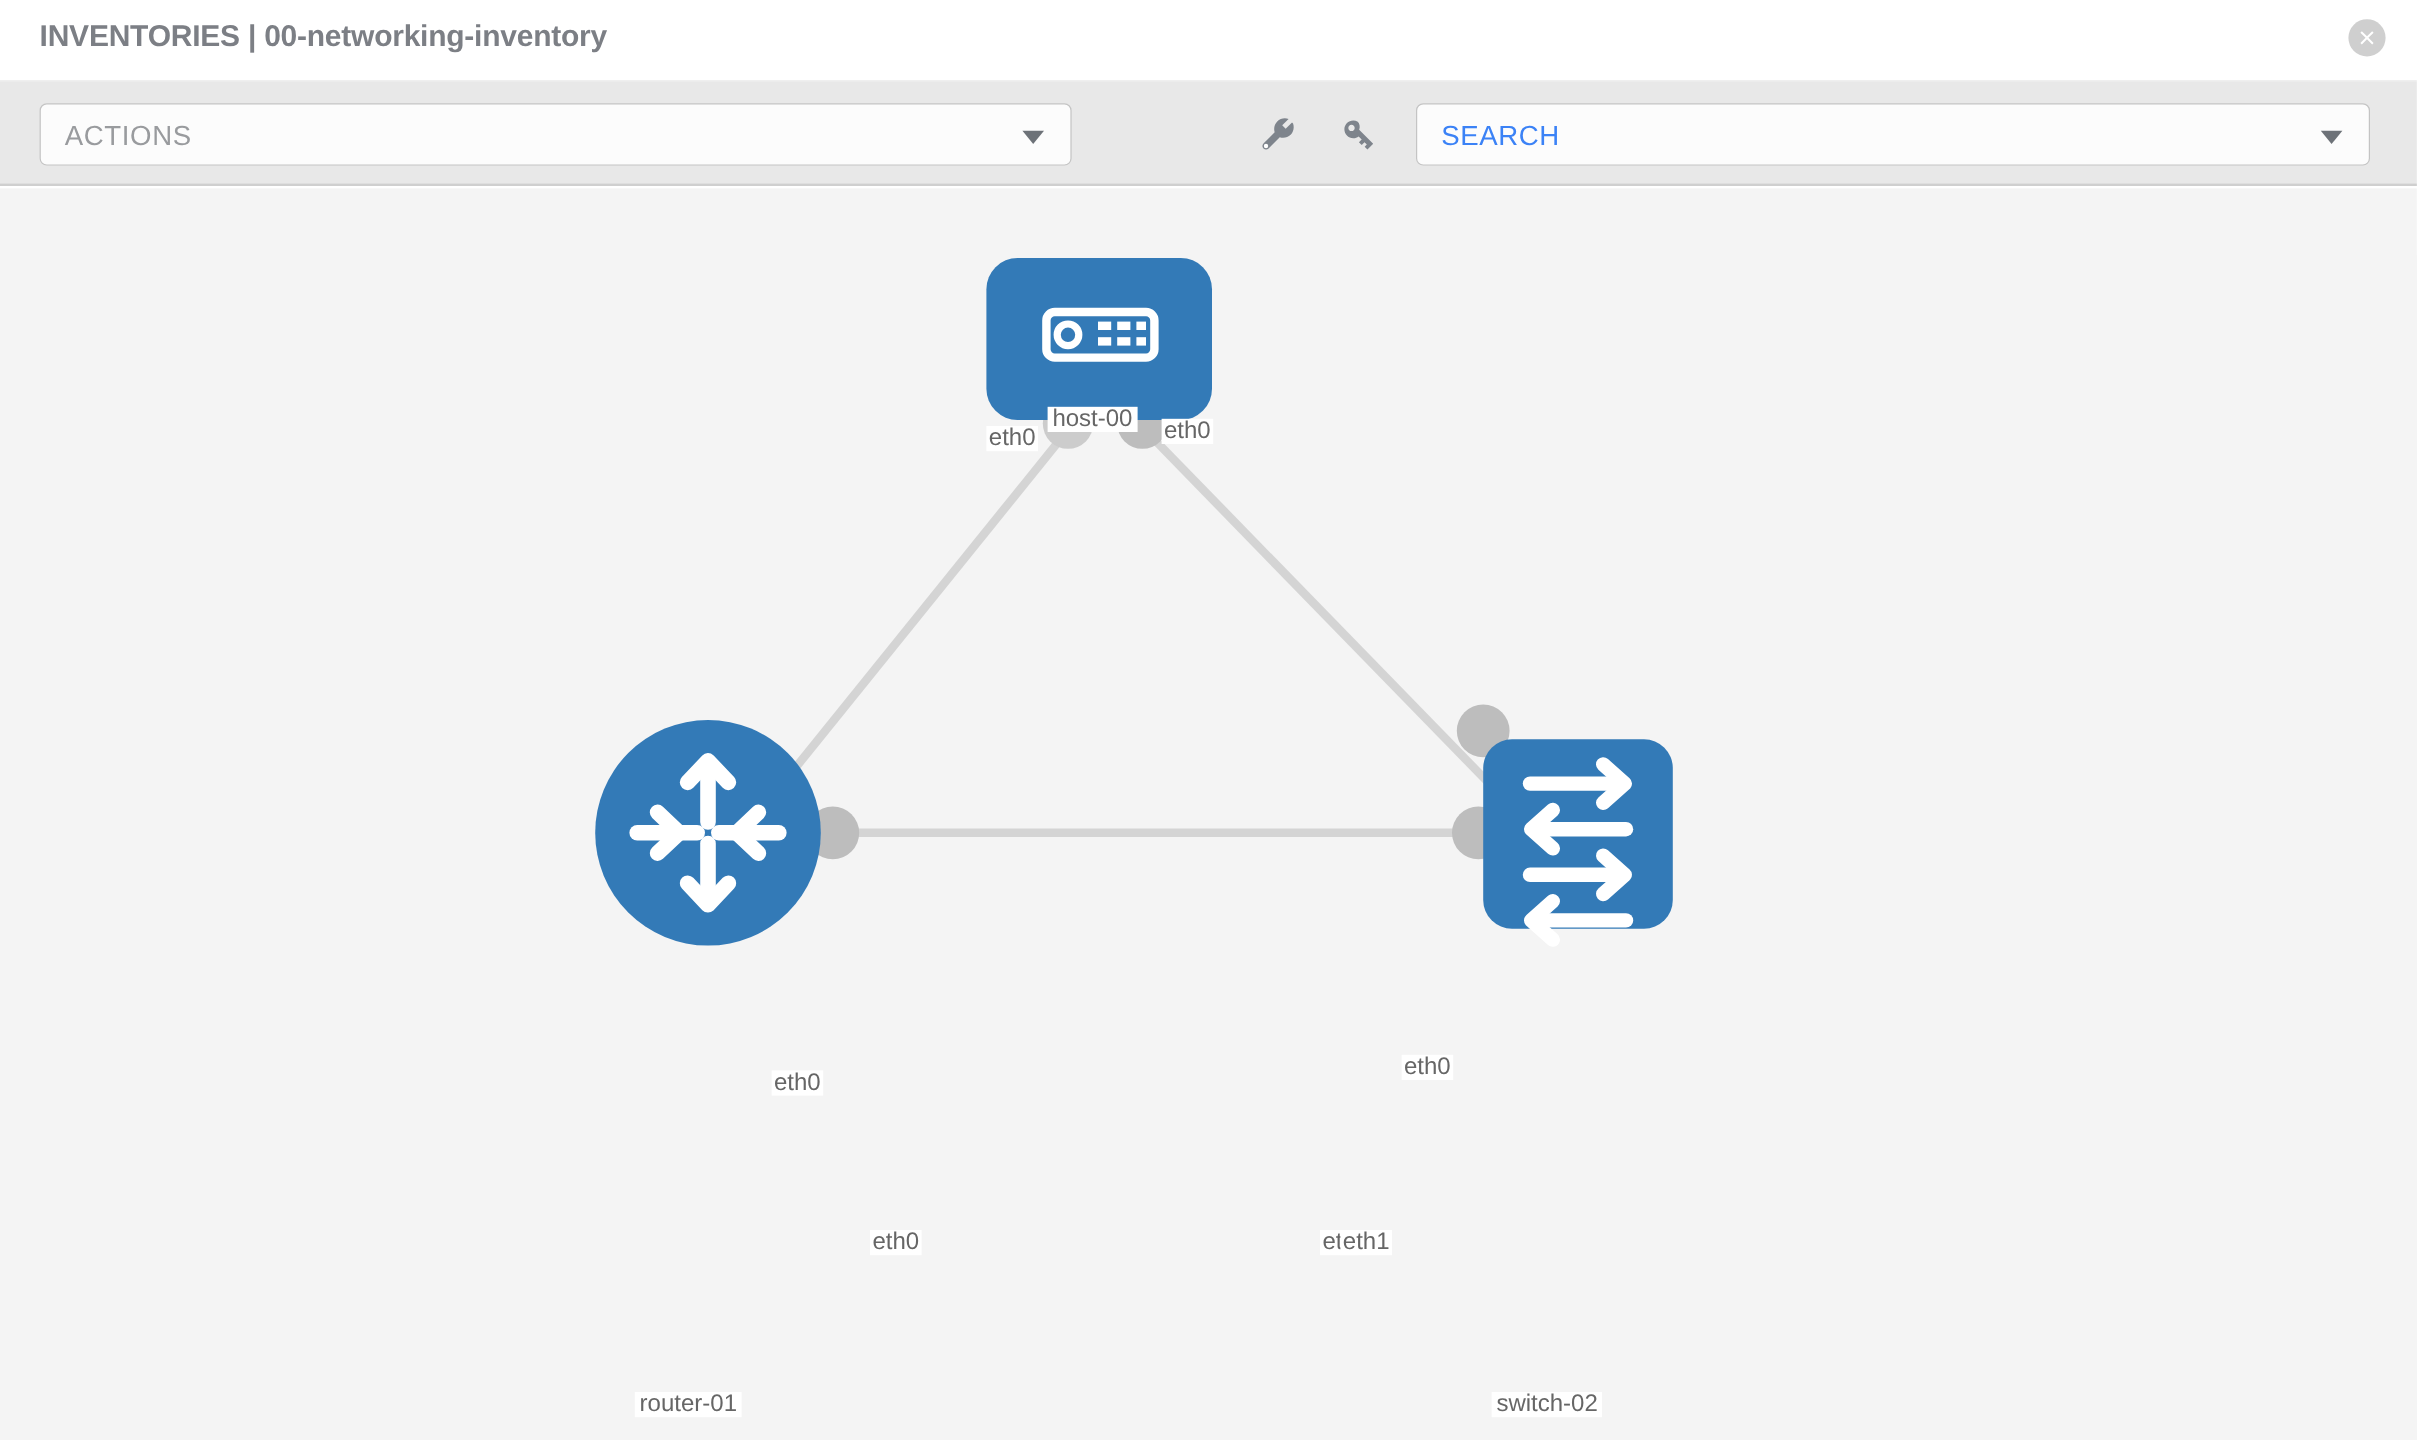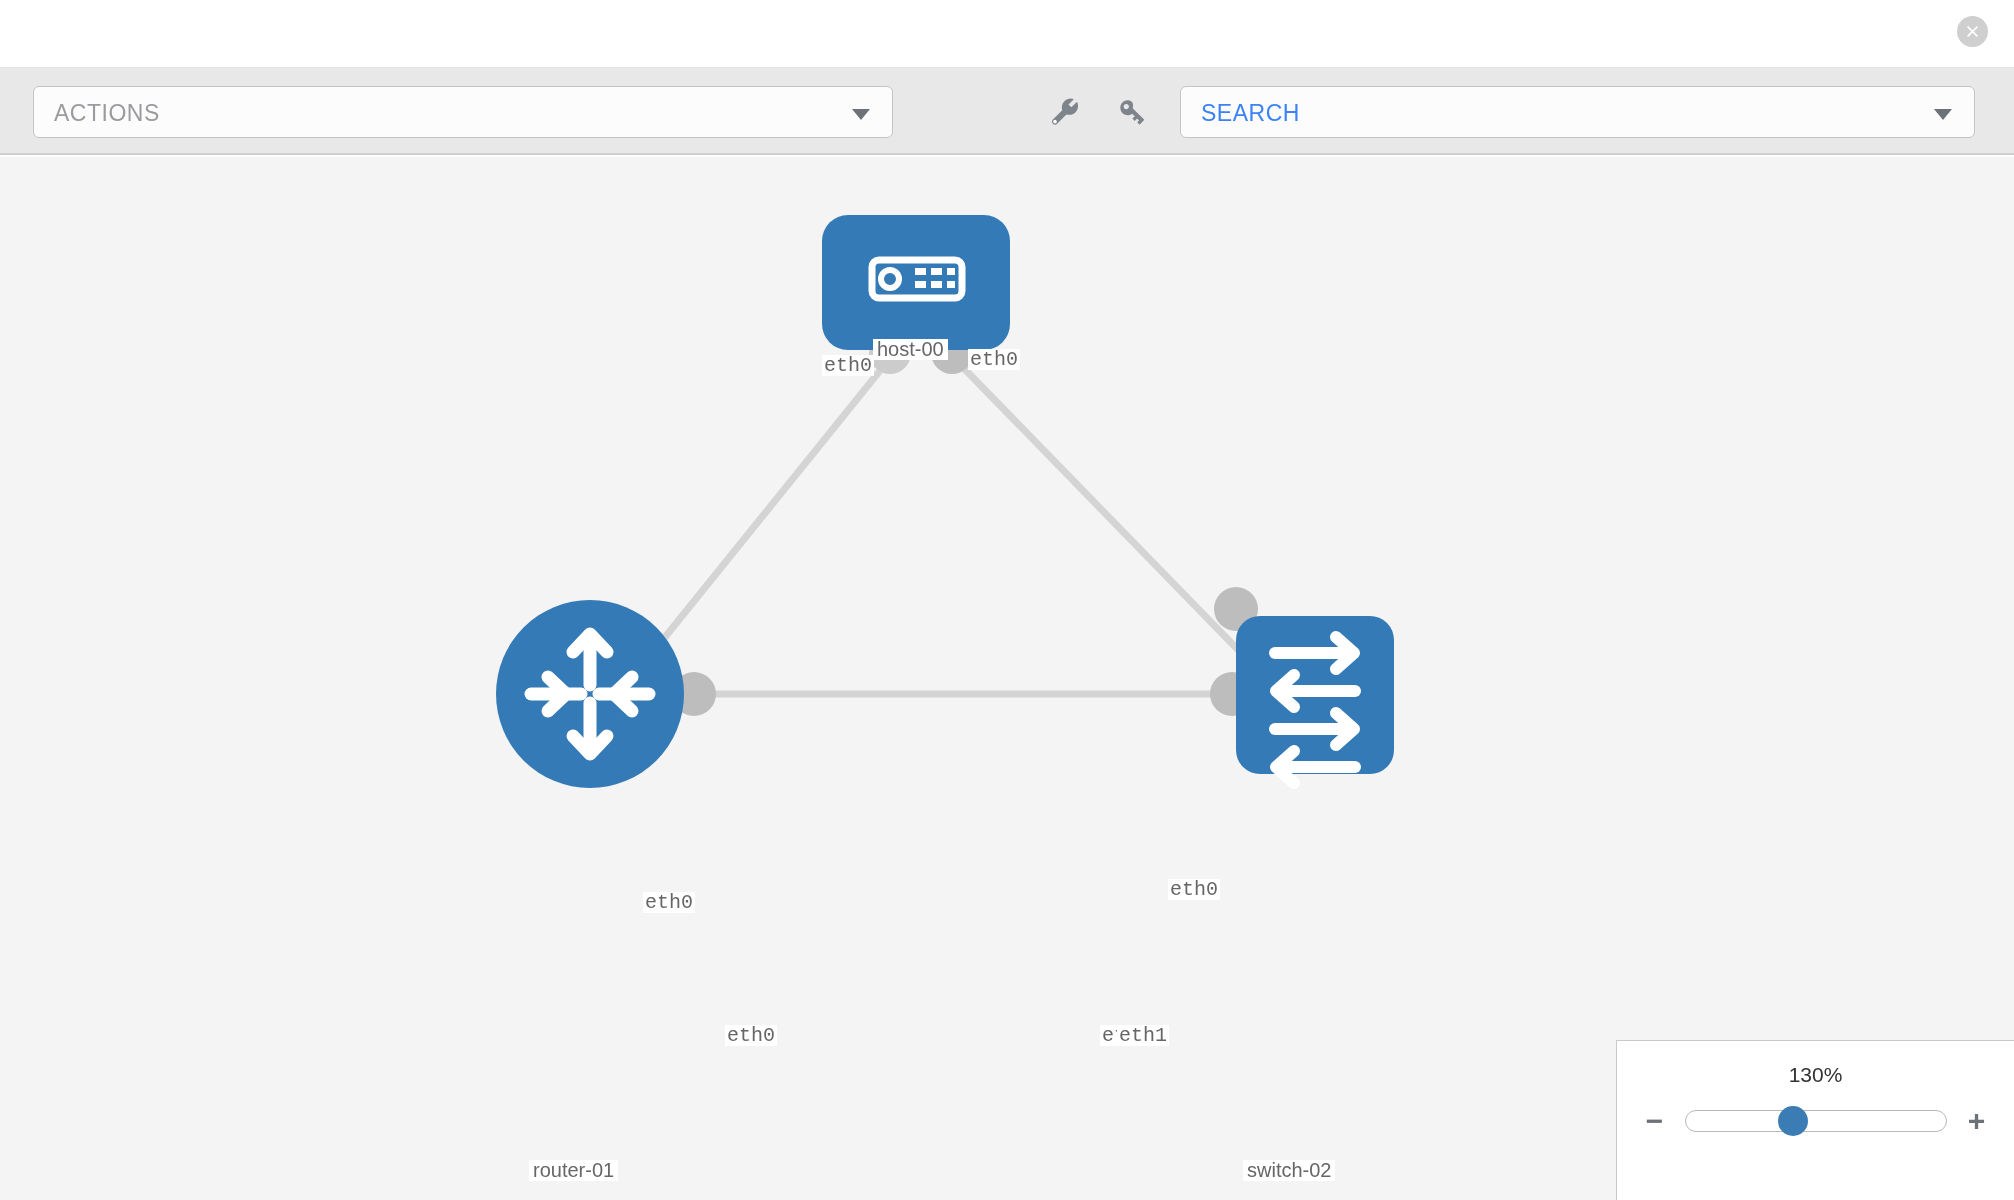--- a/index.html
+++ b/index.html
@@ -98,21 +98,21 @@
 
   
   .chip {
     position: absolute;
     background: #ffffff;
     color: #666666;
     white-space: nowrap;
     line-height: 1.05;
   }
   .chip.node-name { font-size: 20px; padding: 0 4px; }
-  .chip.iface     { font-size: 20px; padding: 0 2px; font-family: Liberation Mono, monospace; }
+  .chip.iface     { font-size: 20px; padding: 0 2px; }
 
   
   .zoom-widget {
     position: absolute; right: 0; bottom: 0;
     width: 398px; height: 160px;
     background: #ffffff;
     border-top: 1px solid #c9c9c9;
     border-left: 1px solid #c9c9c9;
   }
   .zoom-pct {
@@ -148,20 +148,21 @@
     margin-top: -15px; margin-left: -15px;
     border-radius: 50%;
     background: #3b7cb5;
     cursor: grab;
   }
 </style>
 </head>
 <body>
 
 <div class="header">
+  <div class="header-title">INVENTORIES | 00-networking-inventory</div>
   <div class="close-btn">
     <svg width="17" height="17" viewBox="0 0 17 17">
       <path d="M4.2 3.0 L8.5 7.3 L12.8 3.0 L14.0 4.2 L9.7 8.5 L14.0 12.8 L12.8 14.0 L8.5 9.7 L4.2 14.0 L3.0 12.8 L7.3 8.5 L3.0 4.2 Z" fill="#ffffff"></path>
     </svg>
   </div>
 </div>
 
 <div class="toolbar">
 
   <div class="actions-select">
@@ -263,23 +264,13 @@
   <div class="chip iface" style="left:643px; top:735px;">eth0</div>
   <div class="chip iface" style="left:1168px; top:722px;">eth0</div>
 
   <div class="chip iface" style="left:725px; top:868px;">eth0</div>
   <div class="chip iface" style="left:1100px; top:868px;">eth</div>
   <div class="chip iface" style="left:1117px; top:868px;">eth1</div>
 
   <div class="chip node-name" style="left:529px; top:1003px;">router-01</div>
   <div class="chip node-name" style="left:1243px; top:1003px;">switch-02</div>
 
-  <div class="zoom-widget">
-    <div class="zoom-pct">130%</div>
-    <div class="zoom-row">
-      <div class="zoom-minus">−</div>
-      <div class="zoom-track">
-        <div class="zoom-handle" style="left: 41.38%;"></div>
-      </div>
-      <div class="zoom-plus">+</div>
-    </div>
-  </div>
 </div>
 
 </body></html>

